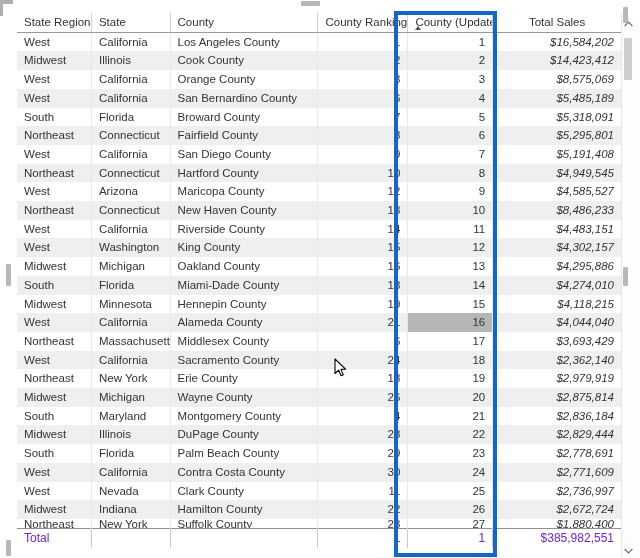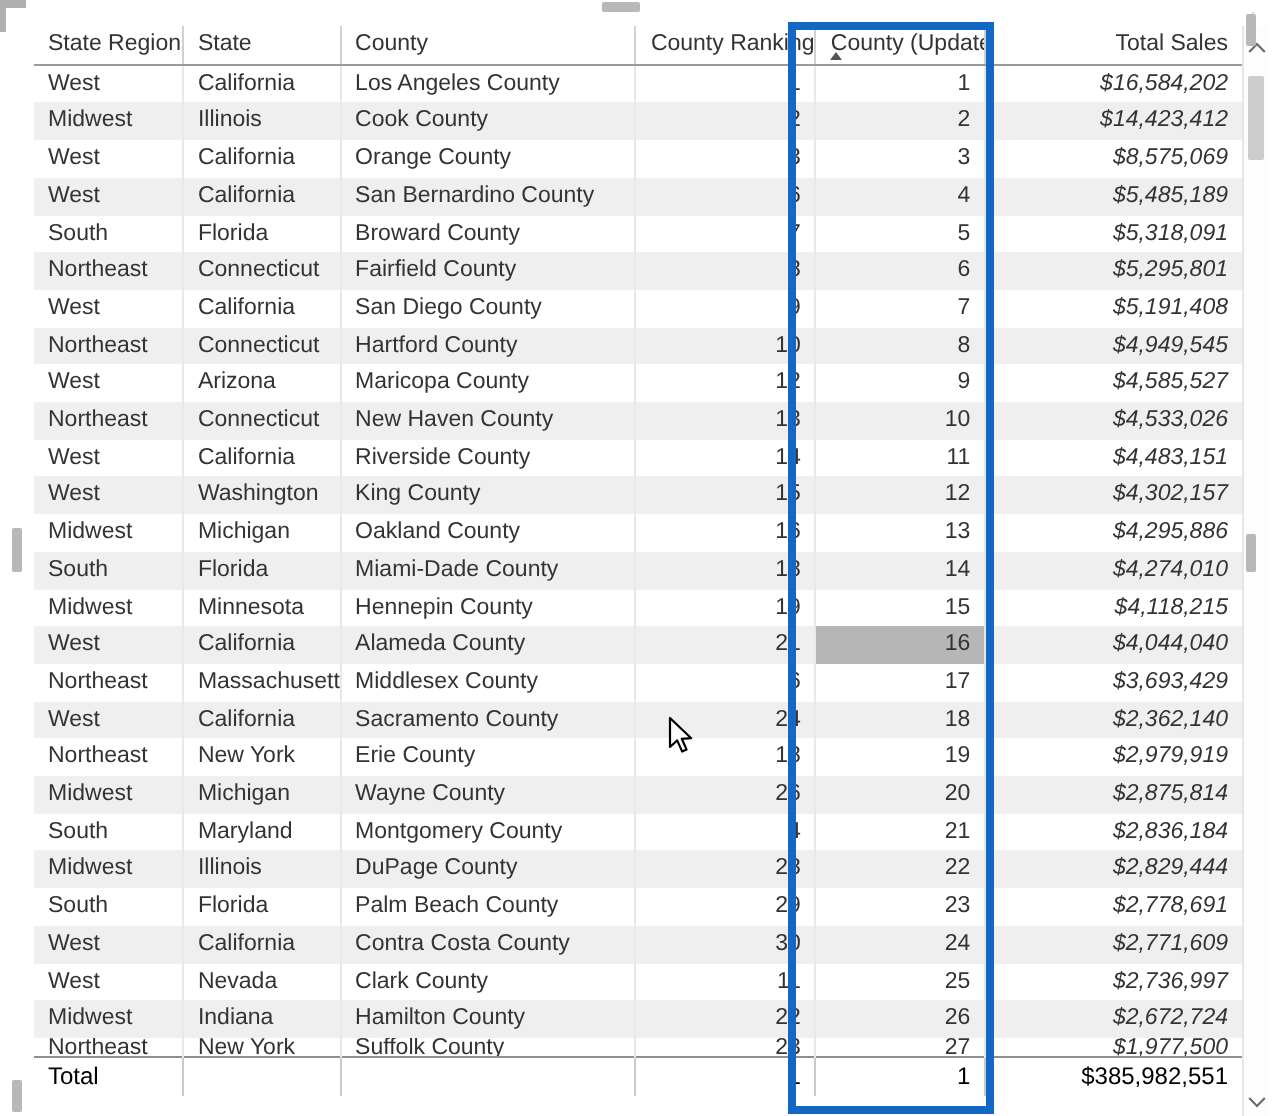--- a/index.html
+++ b/index.html
@@ -121,21 +121,21 @@
     color: #333333;
     font-size: 11.5px;
     height: 27px;
     line-height: 27px;
     border-bottom: 1px solid #9a9a9a;
     border-right: 1px solid #d0d0d0;
     background: #ffffff;
     vertical-align: top;
   }
   thead th.num { text-align: right; }
-  thead th:last-child { border-right: none; }
+  thead th:last-child { border-right: none; text-align: center; }
 
   
   .sort-asc {
     position: absolute;
     left: 7px;
     bottom: 2px;
     width: 0; height: 0;
     border-left: 3.5px solid transparent;
     border-right: 3.5px solid transparent;
     border-bottom: 4px solid #555555;
@@ -160,21 +160,21 @@
   }
 
   
   td.selected { background: #b6b6b6 !important; color: #333333; }
 
   
   tfoot td {
     height: 21px;
     line-height: 21px;
     font-weight: bold;
-    color: #000000;
+    color: #6d28d9;
     background: #ffffff;
     border-top: 1px solid #8f8f8f;
     border-right: 1px solid #c9c9c9;
     font-size: 12px;
   }
   tfoot td:last-child { border-right: none; }
 
   
   #col-highlight {
     position: absolute;
@@ -324,21 +324,21 @@
             <td class="num">12</td>
             <td class="num">9</td>
             <td class="num">$4,585,527</td>
           </tr>
           <tr class="even">
             <td>Northeast</td>
             <td>Connecticut</td>
             <td>New Haven County</td>
             <td class="num">13</td>
             <td class="num">10</td>
-            <td class="num">$4,533,026</td>
+            <td class="num">$8,486,233</td>
           </tr>
           <tr class="odd">
             <td>West</td>
             <td>California</td>
             <td>Riverside County</td>
             <td class="num">14</td>
             <td class="num">11</td>
             <td class="num">$4,483,151</td>
           </tr>
           <tr class="even">
@@ -460,21 +460,21 @@
             <td class="num">22</td>
             <td class="num">26</td>
             <td class="num">$2,672,724</td>
           </tr>
           <tr class="odd clipped">
             <td>Northeast</td>
             <td>New York</td>
             <td>Suffolk County</td>
             <td class="num">23</td>
             <td class="num">27</td>
-            <td class="num">$1,977,500</td>
+            <td class="num">$1,880,400</td>
           </tr>
         </tbody>
       <tfoot>
         <tr>
           <td>Total</td>
           <td></td>
           <td></td>
           <td class="num">1</td>
           <td class="num">1</td>
           <td class="num">$385,982,551</td>

